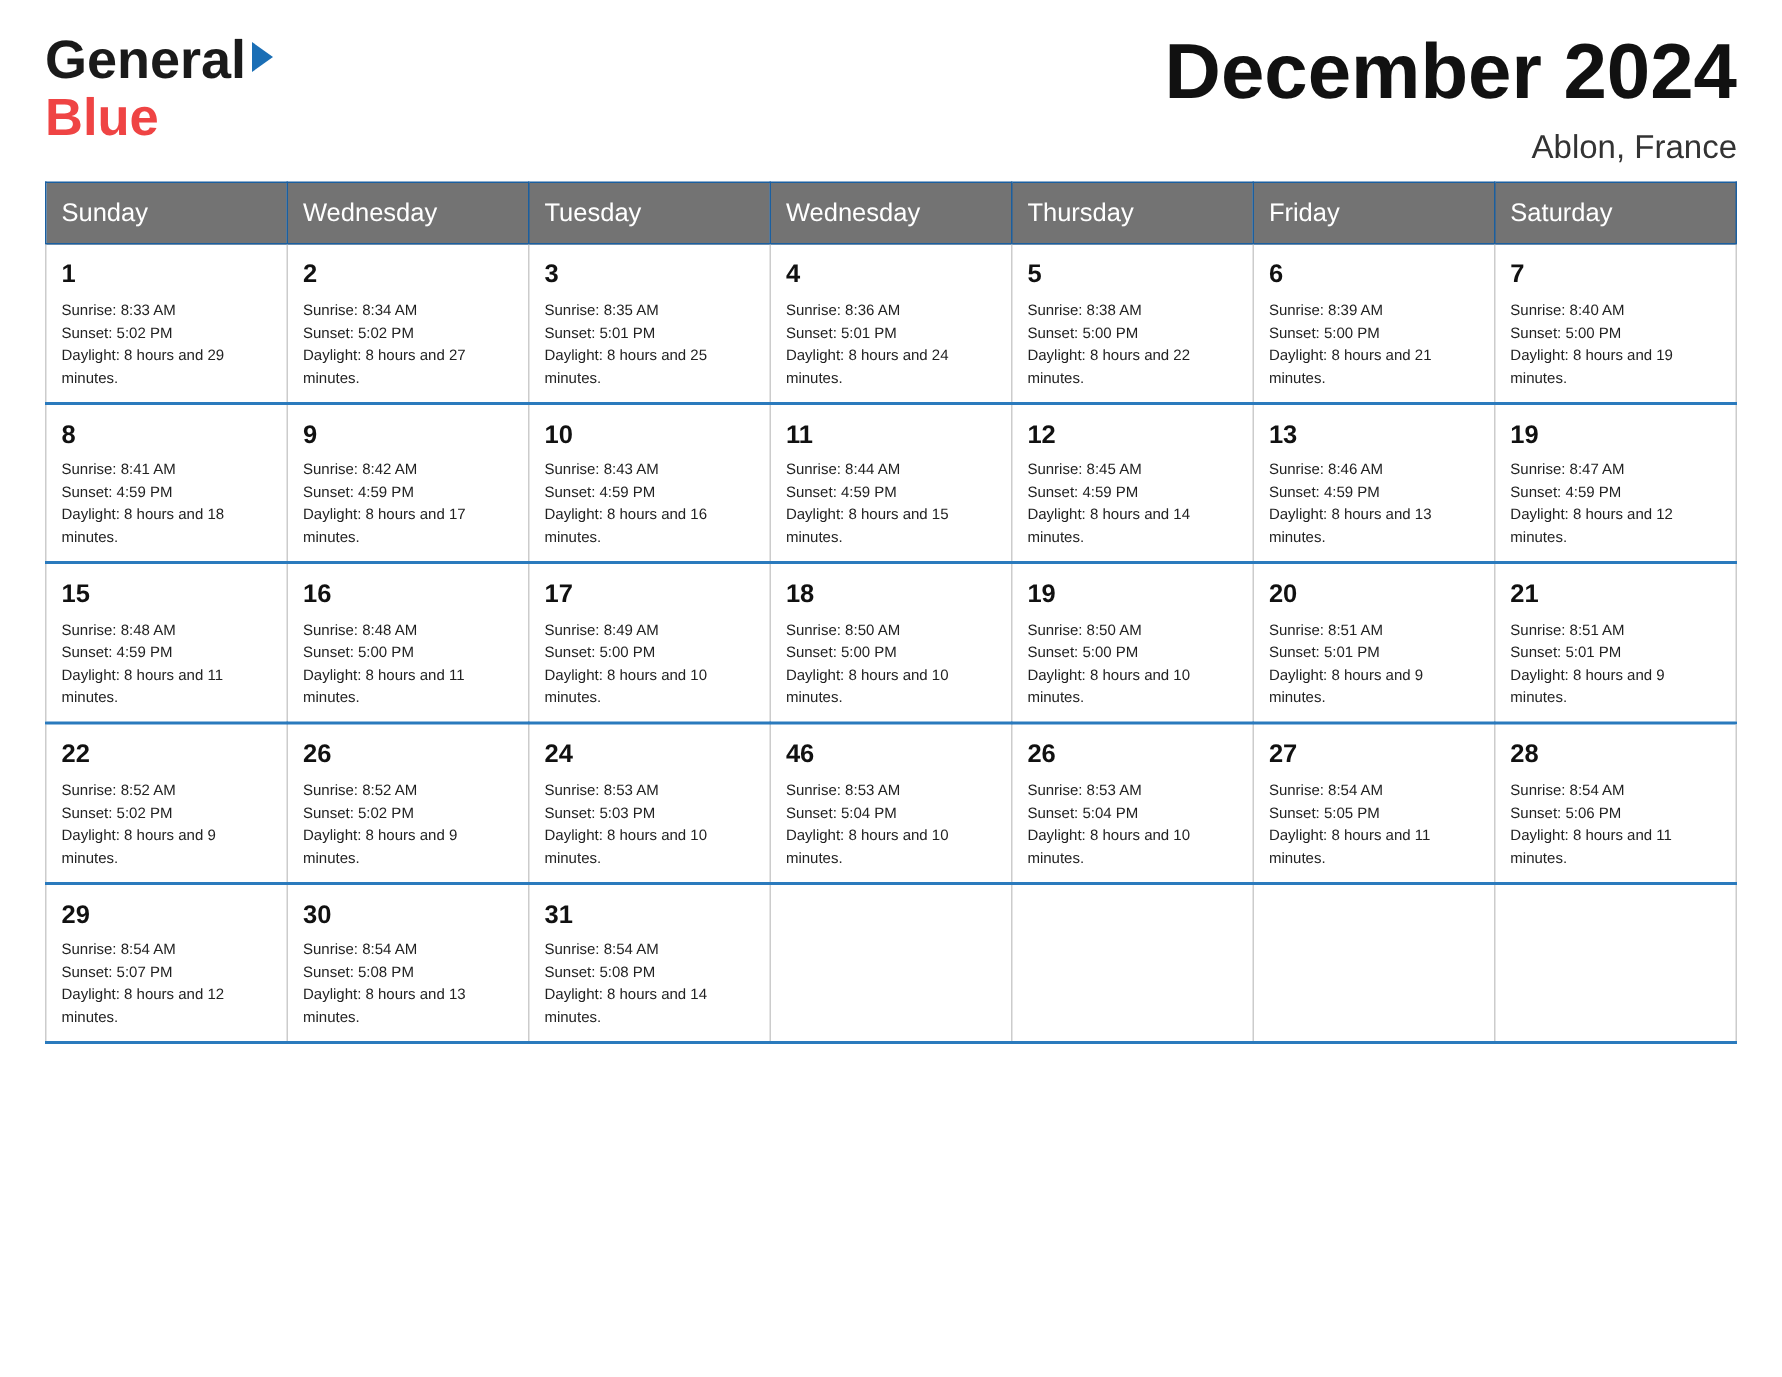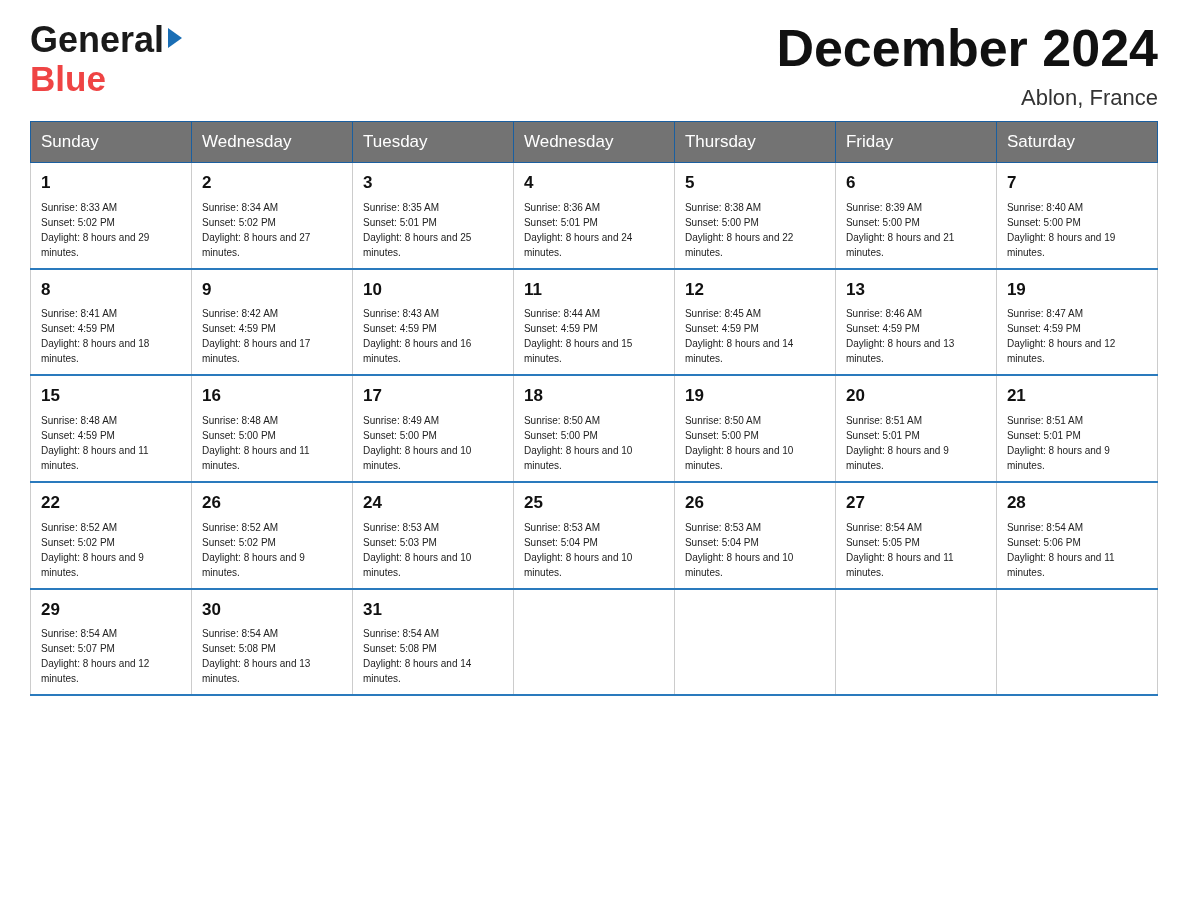--- a/index.html
+++ b/index.html
@@ -232,21 +232,21 @@
         </td>
         <td>
           <span class="day-number">26</span>
           <div class="day-info">Sunrise: 8:52 AM<br>Sunset: 5:02 PM<br>Daylight: 8 hours and 9 minutes.</div>
         </td>
         <td>
           <span class="day-number">24</span>
           <div class="day-info">Sunrise: 8:53 AM<br>Sunset: 5:03 PM<br>Daylight: 8 hours and 10 minutes.</div>
         </td>
         <td>
-          <span class="day-number">25</span>
+          <span class="day-number">46</span>
           <div class="day-info">Sunrise: 8:53 AM<br>Sunset: 5:04 PM<br>Daylight: 8 hours and 10 minutes.</div>
         </td>
         <td>
           <span class="day-number">26</span>
           <div class="day-info">Sunrise: 8:53 AM<br>Sunset: 5:04 PM<br>Daylight: 8 hours and 10 minutes.</div>
         </td>
         <td>
           <span class="day-number">27</span>
           <div class="day-info">Sunrise: 8:54 AM<br>Sunset: 5:05 PM<br>Daylight: 8 hours and 11 minutes.</div>
         </td>

